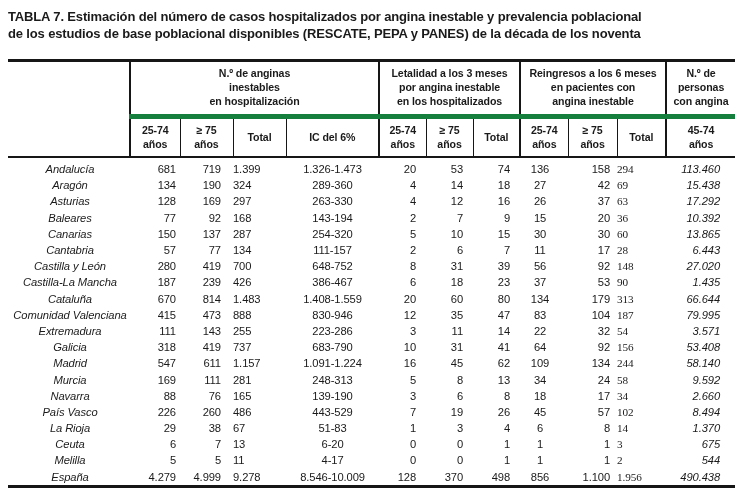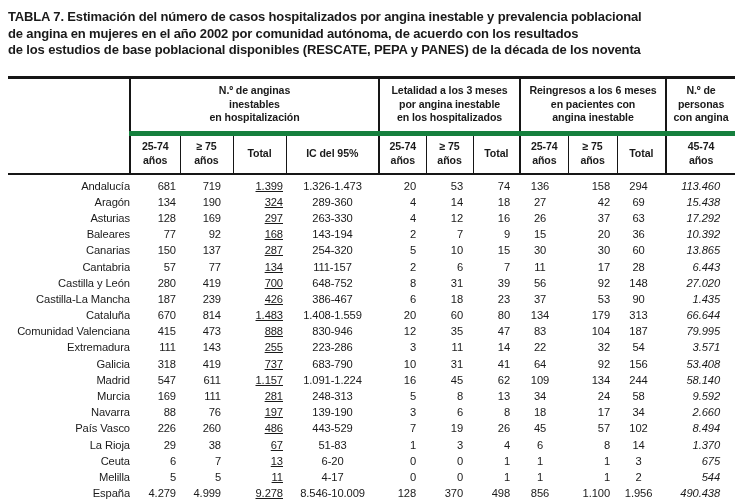--- a/index.html
+++ b/index.html
@@ -59,42 +59,41 @@
   }
   
   tbody td {
     font-size: 11.2px;
     height: 16.2px;
     padding: 0;
     white-space: nowrap;
     overflow: hidden;
     letter-spacing: -0.1px;
   }
-  tbody td:nth-child(1)  { text-align: right;  padding-left: 2px; }
+  tbody td:nth-child(1)  { text-align: center;  padding-left: 2px; font-style: italic; }
   tbody td:nth-child(2)  { text-align: right; padding-right: 4px; }
   tbody td:nth-child(3)  { text-align: right; padding-right: 12px; }
-  tbody td:nth-child(4)  { text-align: right; padding-right: 3px; text-decoration: underline; }
+  tbody td:nth-child(4)  { padding-right: 3px; }
   tbody td:nth-child(5)  { text-align: center; }
   tbody td:nth-child(6)  { text-align: right; padding-right: 10px; }
   tbody td:nth-child(7)  { text-align: right; padding-right: 10px; }
   tbody td:nth-child(8)  { text-align: right; padding-right: 10px; }
   tbody td:nth-child(9)  { text-align: center; padding-right: 8px; }
   tbody td:nth-child(10) { text-align: right; padding-right: 7px; }
-  tbody td:nth-child(11) { text-align: center; padding-right: 6px; }
+  tbody td:nth-child(11) { text-align: left; padding-right: 6px; font-family: Liberation Serif, serif; }
   tbody td:nth-child(12) { text-align: right; padding-right: 15px; font-style: italic; }
   tbody tr:first-child td { padding-top: 3px; }
 </style>
 </head>
 <body>
 
 <div class="page">
 
   <div class="title">
     <div>TABLA 7. Estimación del número de casos hospitalizados por angina inestable y prevalencia poblacional</div>
-    <div>de angina en mujeres en el año 2002 por comunidad autónoma, de acuerdo con los resultados</div>
     <div>de los estudios de base poblacional disponibles (RESCATE, PEPA y PANES) de la década de los noventa</div>
   </div>
 
   <table class="data">
     <colgroup>
       <col style="width:122px">
       <col style="width:50px">
         <col style="width:53px">
         <col style="width:53px">
         <col style="width:93px">
@@ -121,21 +120,21 @@
         <th class="grp g-start">N.º de
 personas
 con angina</th>
       </tr>
       <tr class="sub-row">
         <th class="g-start">25-74
 años</th>
         <th>≥ 75
 años</th>
         <th>Total</th>
-        <th>IC del 95%</th>
+        <th>IC del 6%</th>
         <th class="g-start">25-74
 años</th>
         <th>≥ 75
 años</th>
         <th>Total</th>
         <th class="g-start">25-74
 años</th>
         <th>≥ 75
 años</th>
         <th>Total</th>
@@ -337,21 +336,21 @@
     <td>13</td>
     <td>34</td>
     <td>24</td>
     <td>58</td>
     <td>9.592</td>
   </tr>
         <tr>
     <td>Navarra</td>
     <td>88</td>
     <td>76</td>
-    <td>197</td>
+    <td>165</td>
     <td>139-190</td>
     <td>3</td>
     <td>6</td>
     <td>8</td>
     <td>18</td>
     <td>17</td>
     <td>34</td>
     <td>2.660</td>
   </tr>
         <tr>

